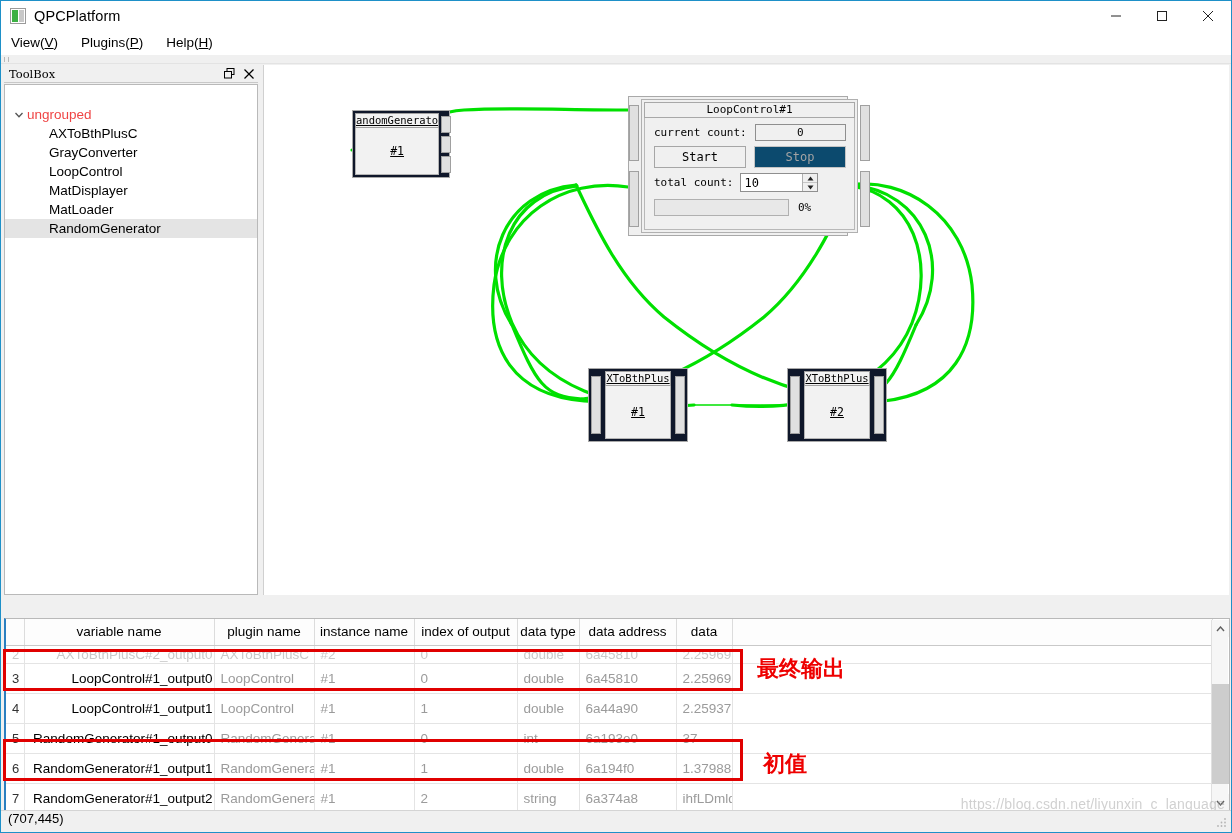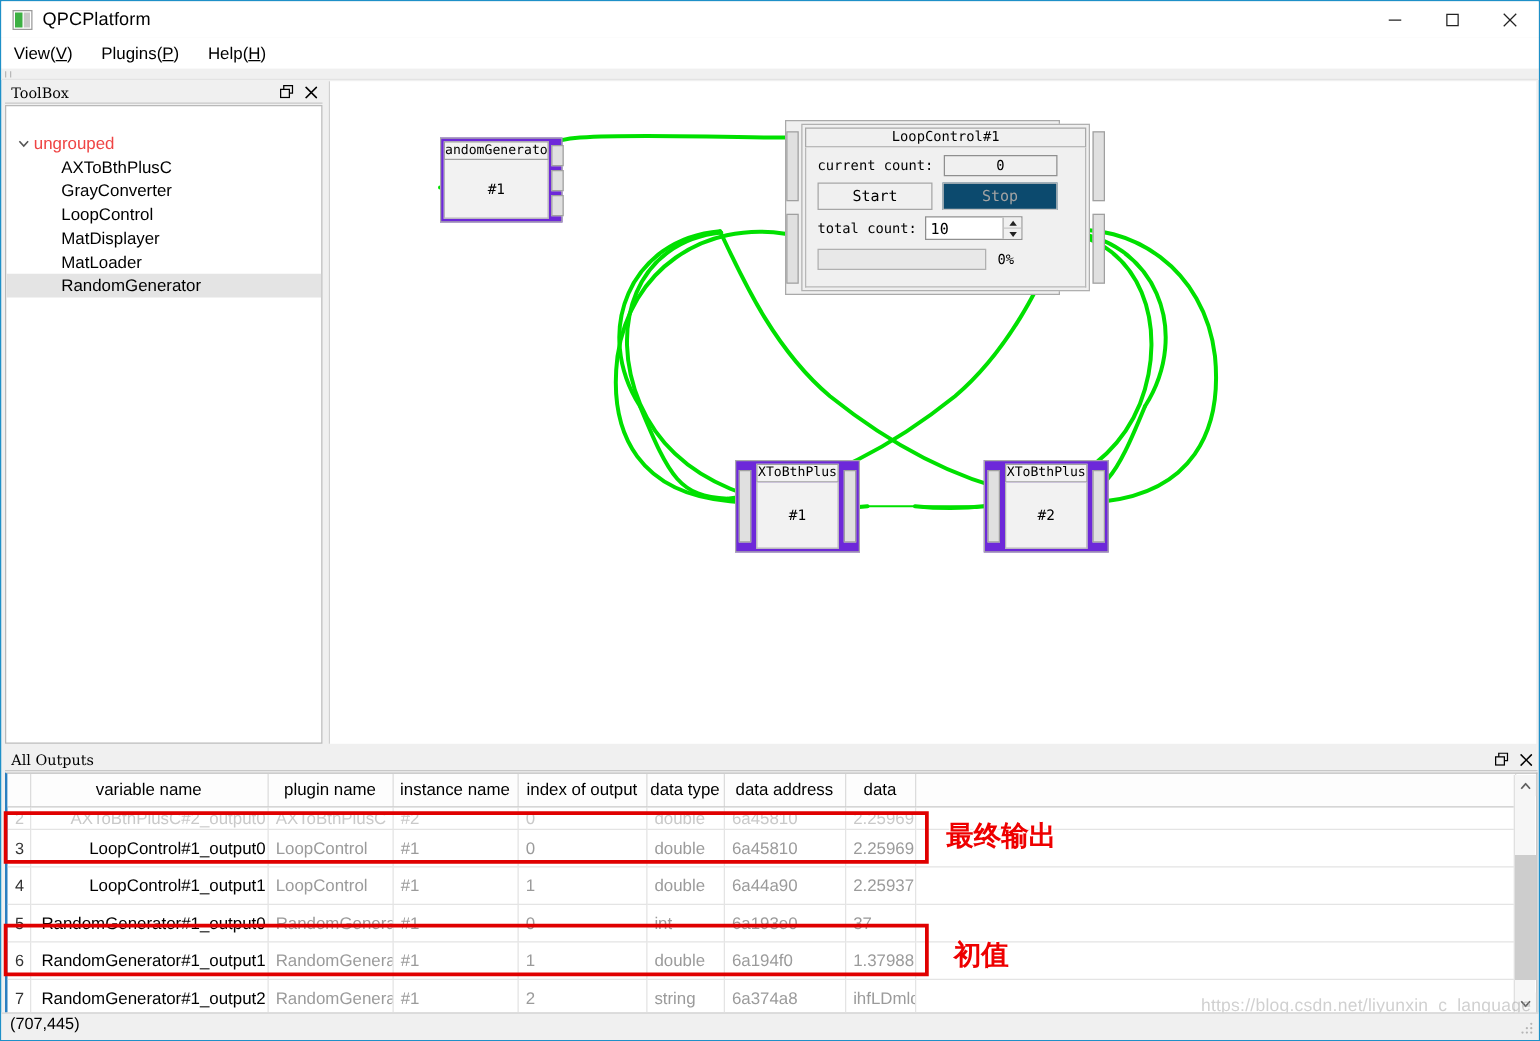--- a/index.html
+++ b/index.html
@@ -144,23 +144,24 @@
     width: 966px; height: 530px;
     background: #ffffff;
     border-left: 1px solid #d0d0d0;
     overflow: hidden;
   }
   #wires { position: absolute; left: 0; top: 0; }
 
   
   .node {
     position: absolute;
-    background: #6d28d9;
+    background: #0f172a;
     border: 1px solid #a9a9a9;
     display: flex;
+    text-decoration: underline;
   }
   .port-col {
     width: 14px;
     display: flex; flex-direction: column;
     justify-content: space-around;
     align-items: center;
     padding: 3px 0;
   }
   .port {
     width: 10px;
@@ -217,21 +218,21 @@
     background: #f0f0f0;
     font-family: "DejaVu Sans Mono", monospace;
     font-size: 11px; color: #000;
     text-align: center; line-height: 14px;
   }
   #lc-content {
     flex: 1;
     border: 1px solid #b8b8b8;
     border-top: none;
     background: #f0f0f0;
-    padding: 6px 22px 5px 9px;
+    padding: 6px 8px 5px 9px;
     display: flex; flex-direction: column;
     gap: 5px;
   }
   .lc-row { display: flex; align-items: center; }
   .lc-label {
     font-family: "DejaVu Sans Mono", monospace;
     font-size: 11px; color: #000;
     white-space: nowrap;
   }
   #lc-currentfield {
@@ -616,37 +617,20 @@
         <div class="node-caption">XToBthPlus</div>
         <div class="node-main">#2</div>
       </div>
       <div class="port-col">
         <div class="port" style="height:58px;"></div>
       </div>
     </div>
   </div>
 
   <div id="outputs">
-    <div class="dock-title">
-      <span>All Outputs</span>
-      <span class="dock-btns">
-        <span class="dock-btn">
-          <svg width="11" height="11" viewBox="0 0 11 11">
-              <rect x="3" y="0.5" width="7" height="6" fill="none" stroke="#000" stroke-width="1"></rect>
-              <rect x="0.5" y="3.5" width="7" height="6.5" fill="#f0f0f0" stroke="#000" stroke-width="1"></rect>
-            </svg>
-        </span>
-        <span class="dock-btn">
-          <svg width="10" height="10" viewBox="0 0 10 10">
-              <line x1="0.5" y1="0.5" x2="9.5" y2="9.5" stroke="#000" stroke-width="1.2"></line>
-              <line x1="9.5" y1="0.5" x2="0.5" y2="9.5" stroke="#000" stroke-width="1.2"></line>
-            </svg>
-        </span>
-      </span>
-    </div>
 
     <div id="outputs-body">
       <table id="outtable">
         <thead>
           <tr>
             <th class="colw0"></th>
             <th class="colw1">variable name</th>
             <th class="colw2">plugin name</th>
             <th class="colw3">instance name</th>
             <th class="colw4">index of output</th>

